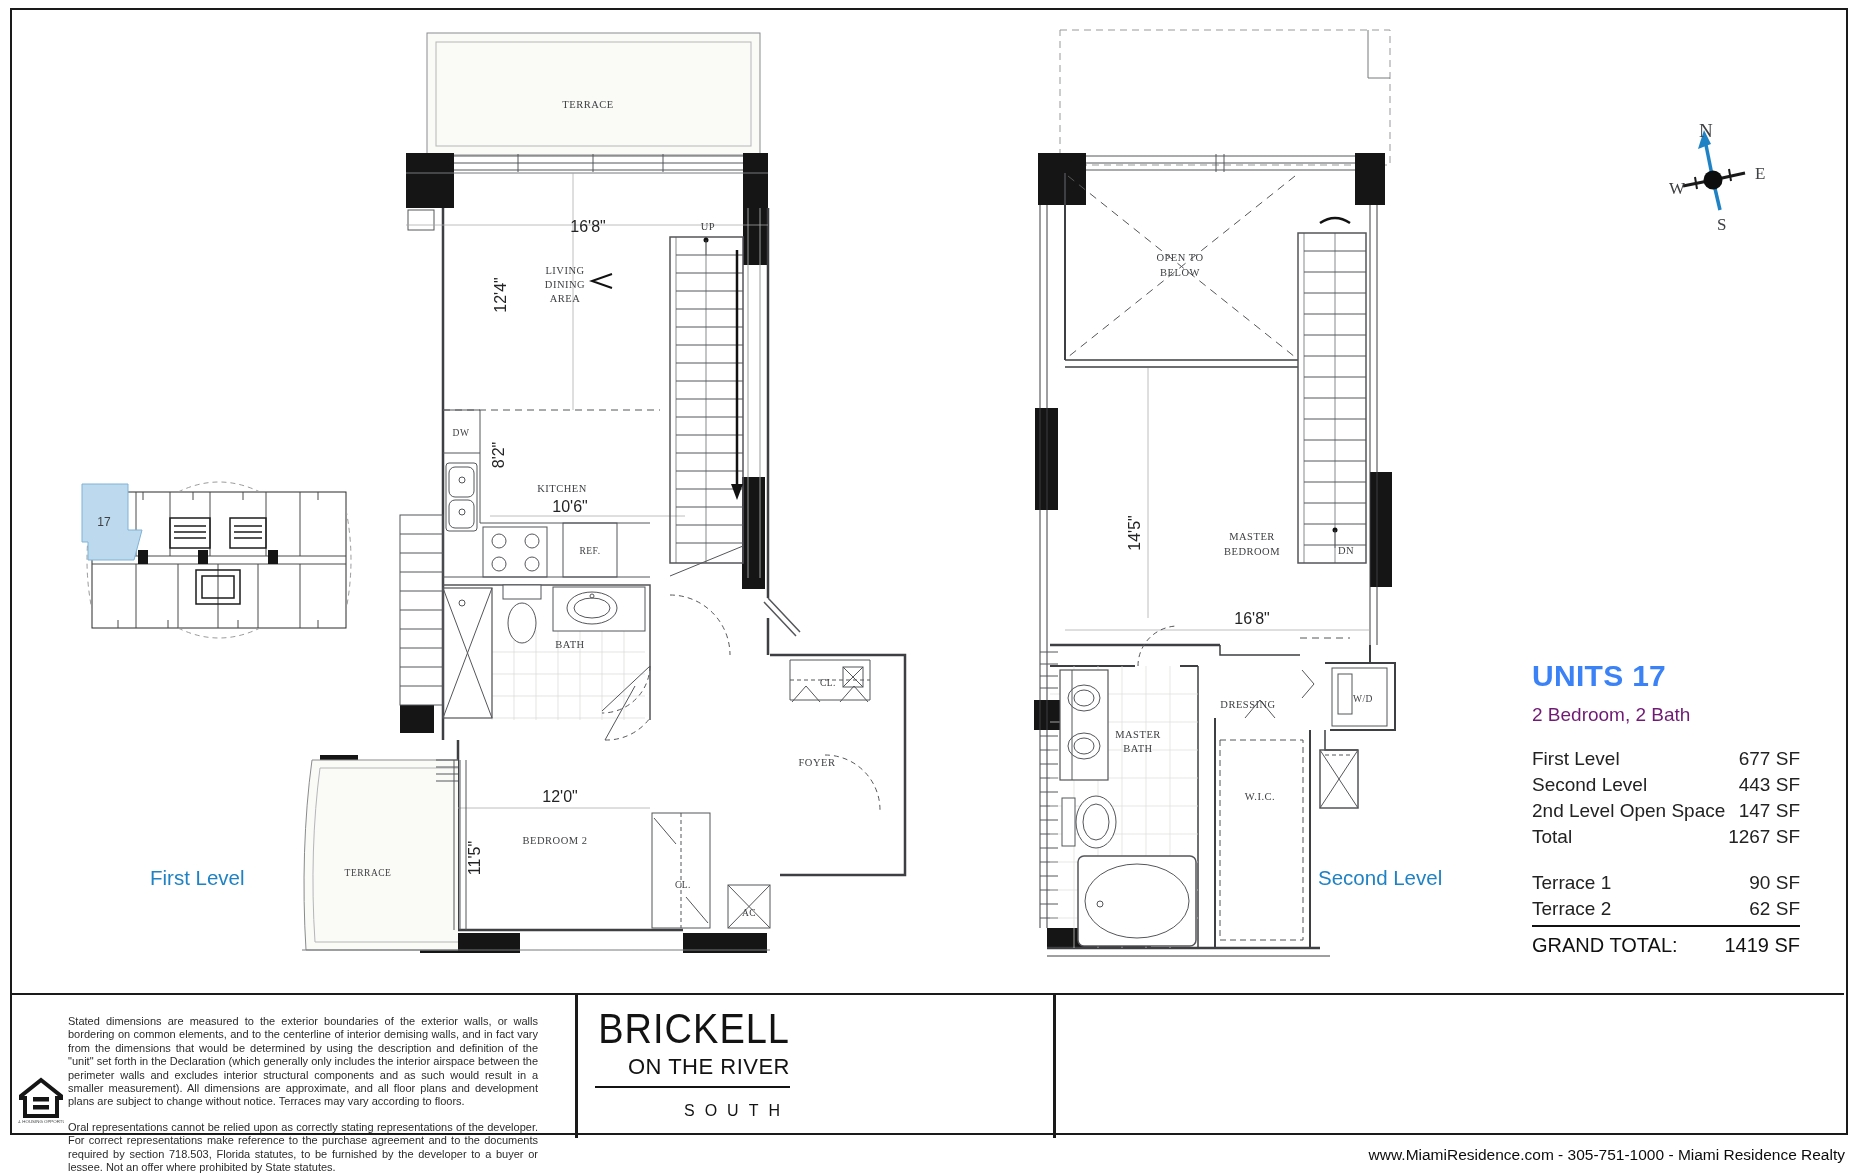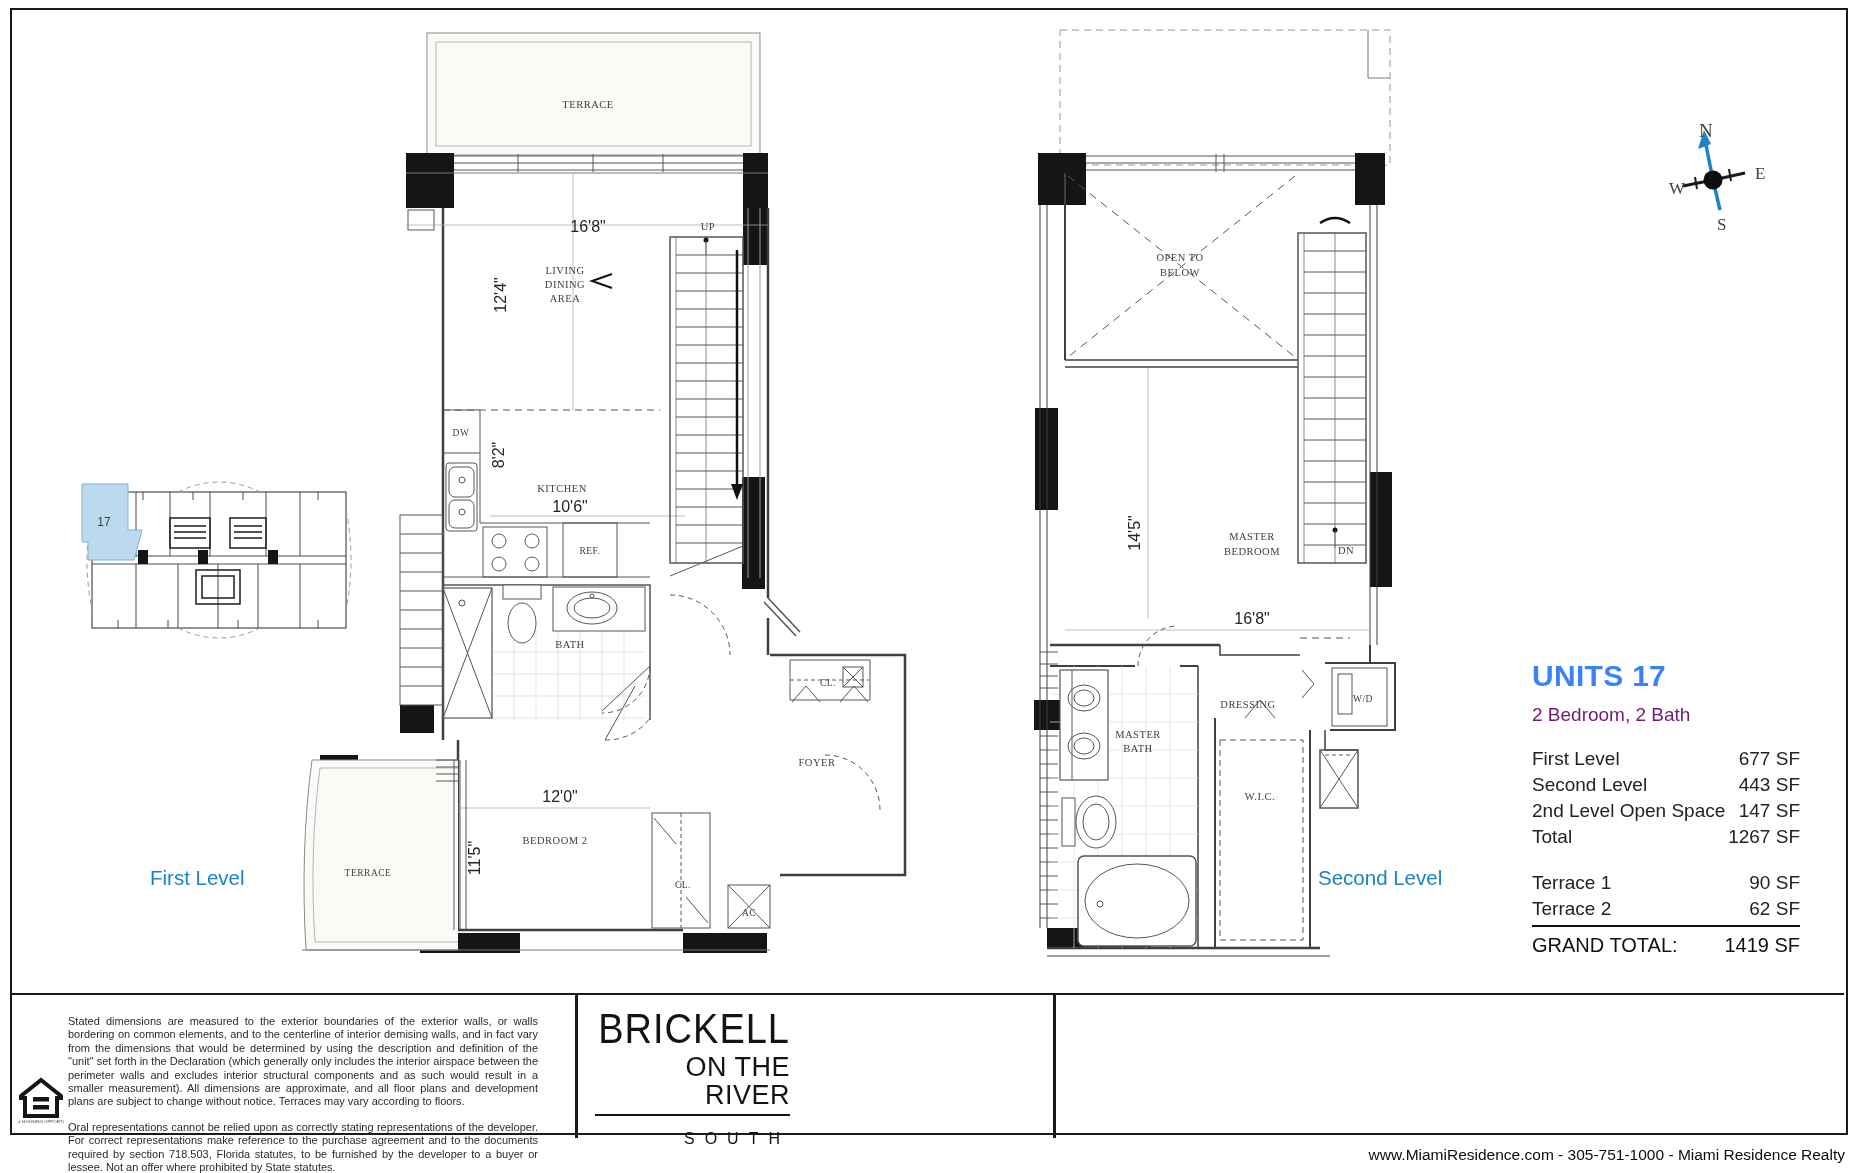--- a/index.html
+++ b/index.html
@@ -22,21 +22,21 @@
   .stats .grand{margin-top:5px;display:flex;justify-content:space-between;font-size:20px;line-height:26px;color:#111;}
   .band{position:absolute;left:10px;top:993px;width:1834px;height:143px;border-top:2.5px solid #1a1a1a;}
   .vline{position:absolute;top:0;width:2.5px;height:143px;background:#1a1a1a;}
   .disclaimer{position:absolute;left:58px;top:20px;width:470px;font-size:11px;line-height:13.4px;
               color:#2b2b2b;text-align:justify;}
   .disclaimer p{margin:0;}
   .disclaimer p + p{margin-top:12px;}
   .eho{position:absolute;left:8px;top:82px;}
   .logo{position:absolute;left:585px;top:8px;width:195px;text-align:right;color:#131313;}
   .logo .l1{font-size:38px;line-height:50px;letter-spacing:1px;transform:scaleY(1.12);}
-  .logo .l2{font-size:27px;line-height:28px;letter-spacing:.5px;}
+  .logo .l2{font-size:22px;line-height:28px;letter-spacing:.5px;}
   .logo .l3{margin-top:5px;border-top:2px solid #131313;padding-top:14px;font-size:16px;
             letter-spacing:10px;padding-left:10px;}
   .unitblock{position:absolute;left:1085px;top:24px;color:#1e82c4;font-size:29px;line-height:41px;}
   .footer{position:absolute;top:1146px;right:16px;font-size:15.5px;color:#0c0c0c;}
 </style>
 </head>
 <body>
 
 <div class="page">
   <div class="sheet"></div>

